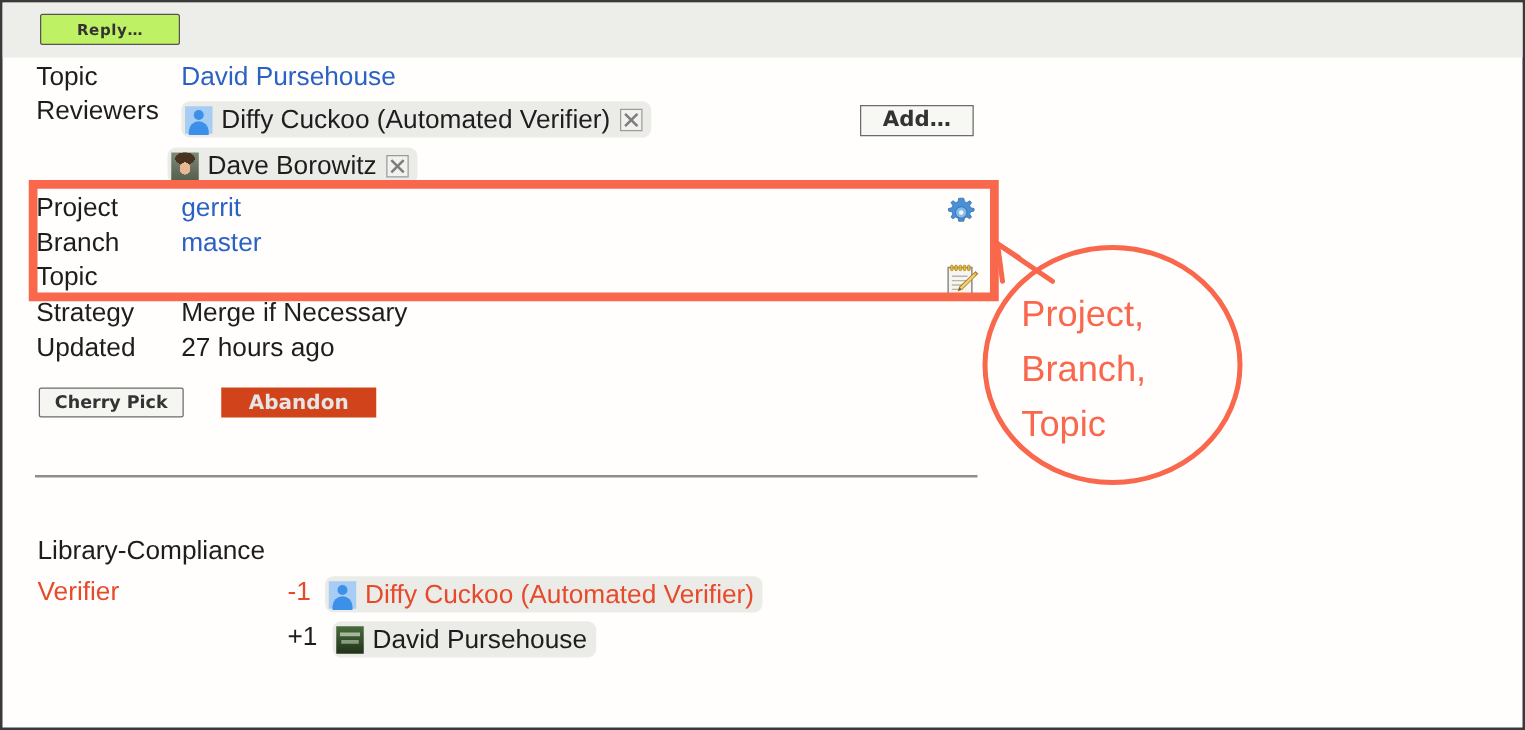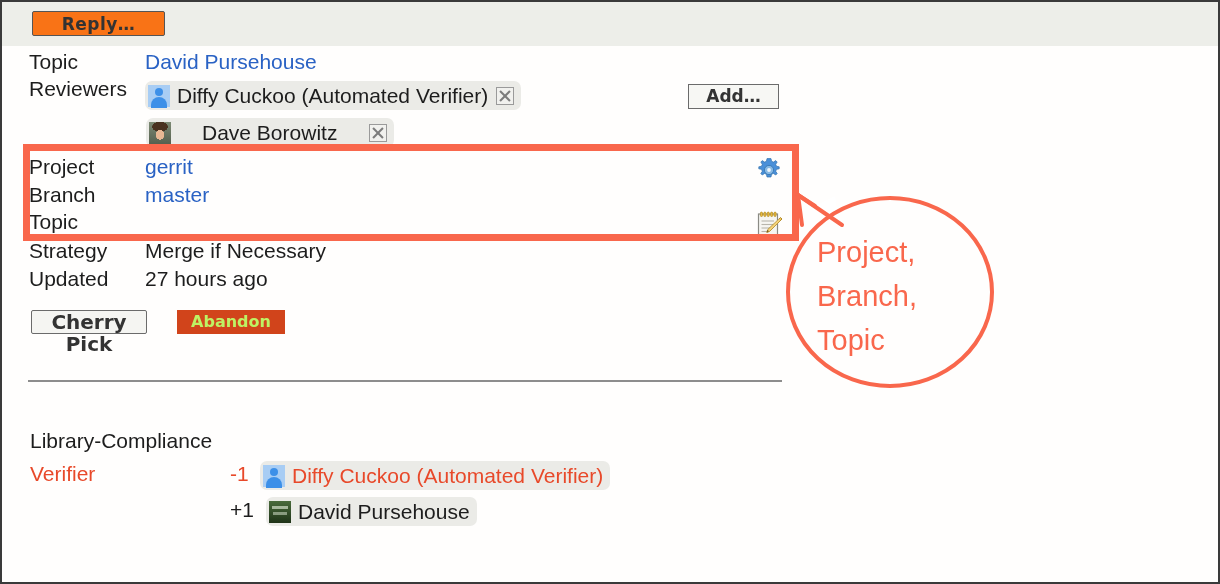--- a/index.html
+++ b/index.html
@@ -24,27 +24,27 @@
     position: absolute;
     left: 0; top: 0;
     width: 1220px;
     height: 44px;
     background: #edeee9;
     box-sizing: border-box;
   }
   #reply-button {
     position: absolute;
     left: 30px; top: 9px;
-    width: 133px; height: 25px;
-    background: #f97316;
+    width: 112px; height: 25px;
+    background: #bef264;
     border: 1px solid #555555;
     border-radius: 2px;
     font-family: "DejaVu Sans", sans-serif;
     font-weight: bold;
-    font-size: 17px;
+    font-size: 12px;
     color: #333333;
     text-align: center;
     line-height: 24px;
     letter-spacing: 0.5px;
     cursor: pointer;
     padding: 0;
   }
   
   .lbl {
     position: absolute;
@@ -180,37 +180,37 @@
   
   #cherry-pick-button {
     position: absolute;
     left: 29px; top: 308px;
     width: 116px; height: 24px;
     background: #f5f5f2;
     border: 1px solid #6b6b6b;
     border-radius: 2px;
     font-family: "DejaVu Sans", sans-serif;
     font-weight: bold;
-    font-size: 20px;
+    font-size: 14px;
     color: #333333;
     text-align: center;
     line-height: 22px;
     cursor: pointer;
     padding: 0;
   }
   #abandon-button {
     position: absolute;
     left: 175px; top: 308px;
-    width: 108px; height: 24px;
+    width: 124px; height: 24px;
     background: #d1441b;
     border: none;
     font-family: "DejaVu Sans", sans-serif;
     font-weight: bold;
     font-size: 16px;
-    color: #bef264;
+    color: #e5e5e5;
     text-align: center;
     line-height: 24px;
     cursor: pointer;
     padding: 0;
   }
   
   #divider {
     position: absolute;
     left: 26px; top: 378px;
     width: 754px; height: 0;
@@ -263,21 +263,21 @@
   <div class="link" style="left:143px; top:48px;">David Pursehouse</div>
 
   <div class="lbl" style="left:27px; top:75px;">Reviewers</div>
 
   <div class="chip" style="left:143px; top:79px;">
     <span class="avatar av-placeholder"></span>
     <span class="chip-name">Diffy Cuckoo (Automated Verifier)</span>
     <span class="x-icon"></span>
   </div>
 
-  <div class="chip" style="left:144px; top:116px;gap:24px;">
+  <div class="chip" style="left:132px; top:116px;">
     <span class="avatar av-photo-dave"></span>
     <span class="chip-name">Dave Borowitz</span>
     <span class="x-icon"></span>
   </div>
 
   <button id="add-button">Add…</button>
 
   <div class="lbl" style="left:27px; top:153px;">Project</div>
   <div class="link" style="left:143px; top:153px;">gerrit</div>
 

